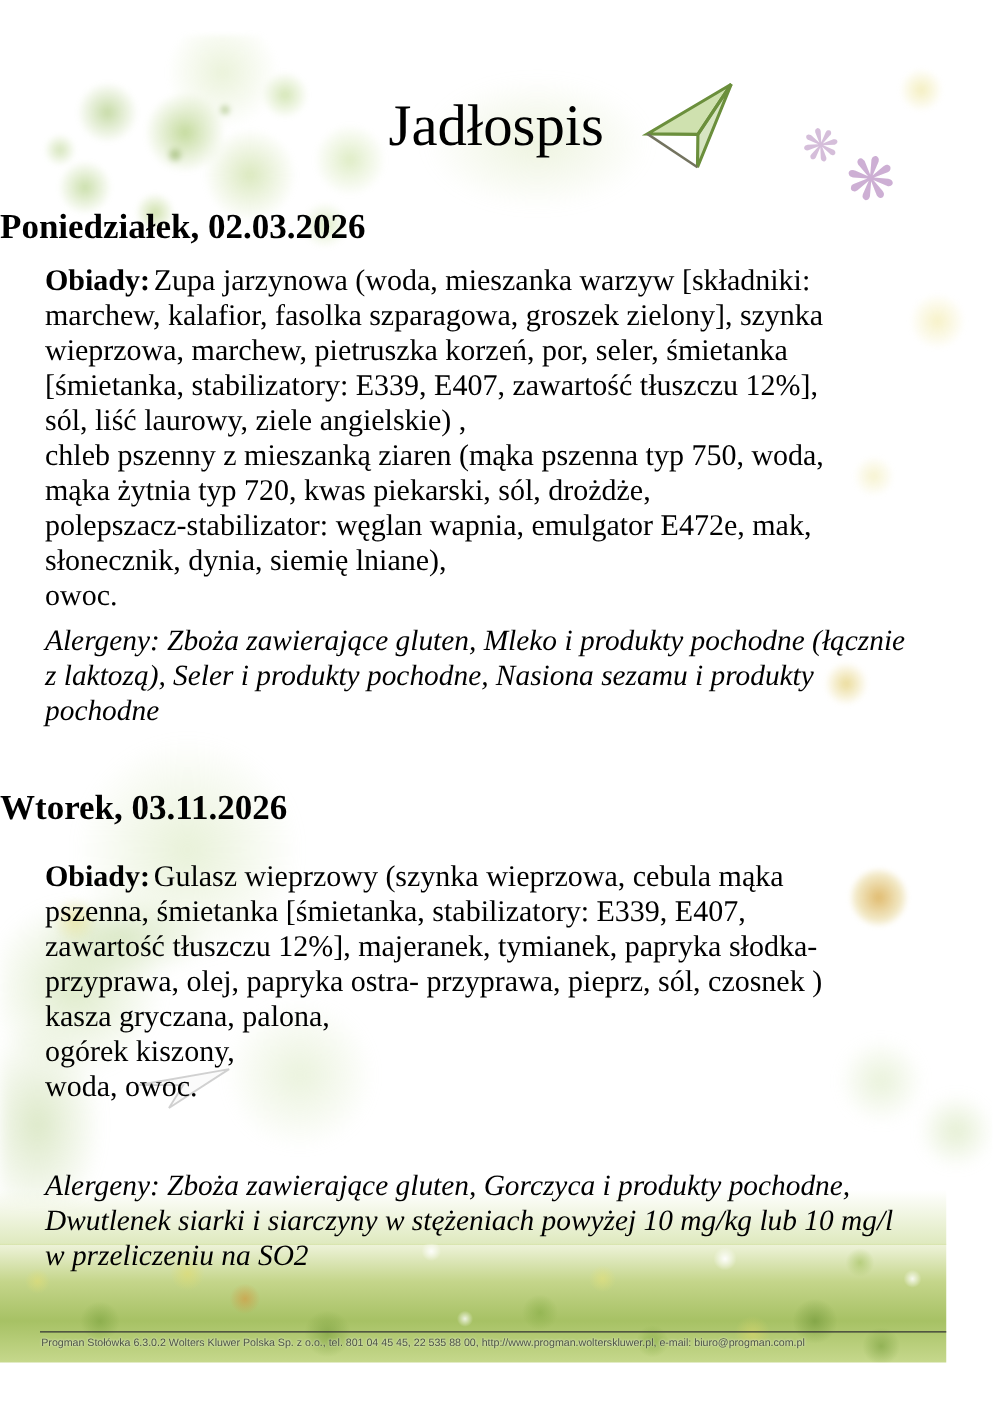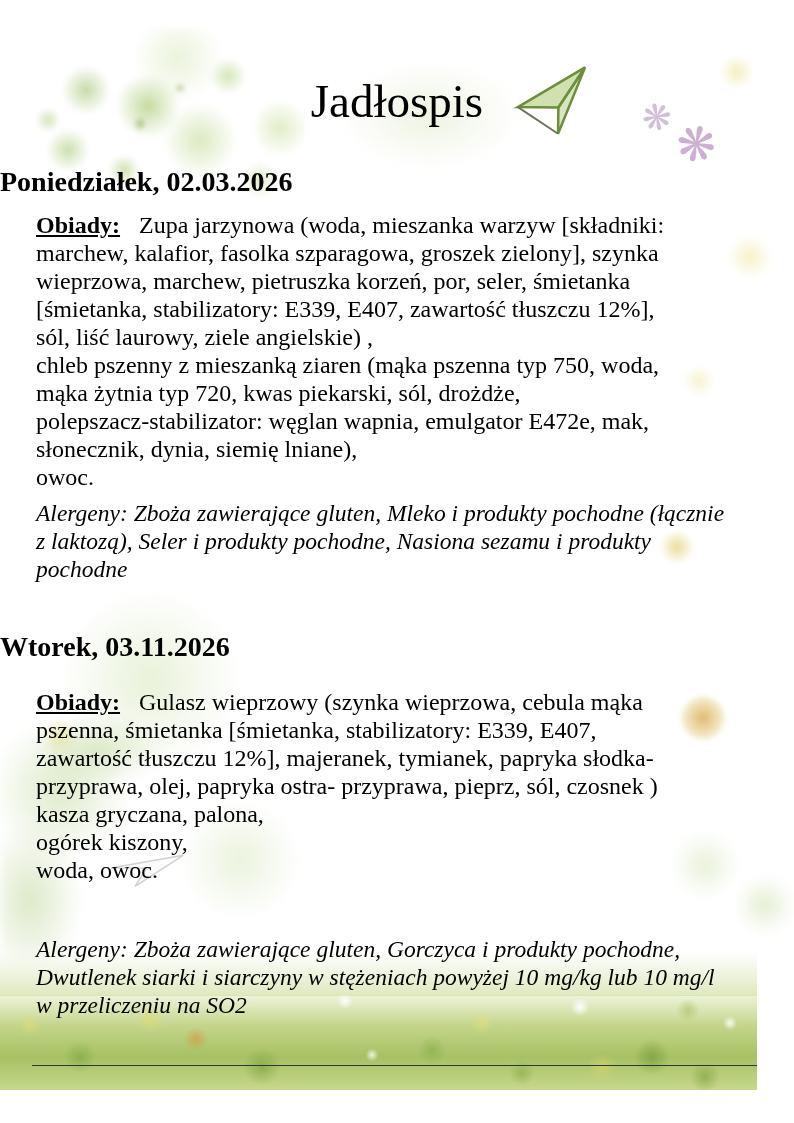--- a/index.html
+++ b/index.html
@@ -111,21 +111,21 @@
     text-align:left;font-size:28px;font-weight:bold;line-height:32px;
   }
   .d1h{top:143px;}
   .d2h{top:608px;}
   .meal{
     position:absolute;left:36px;width:748px;
     font-size:24px;line-height:28px;
   }
   .d1m{top:187px;}
   .d2m{top:664px;}
-  .meal-label{font-weight:bold;text-decoration:underline;margin-right:19px;}
+  .meal-label{font-weight:bold;margin-right:3px;}
   .meal-text{white-space:pre-line;}
   .allergens{
     position:absolute;left:36px;width:748px;
     font-size:23.5px;line-height:28px;font-style:italic;
     white-space:pre-line;
   }
   .d1a{top:475px;}
   .d2a{top:911px;}
   .footer-rule{
     position:absolute;z-index:3;left:32px;top:1065px;width:725px;height:1px;
@@ -199,15 +199,16 @@
 zawartość tłuszczu 12%], majeranek, tymianek, papryka słodka-
 przyprawa, olej, papryka ostra- przyprawa, pieprz, sól, czosnek )
 kasza gryczana, palona,
 ogórek kiszony,
 woda, owoc.</span></p>
     <p class="allergens d2a">Alergeny: Zboża zawierające gluten, Gorczyca i produkty pochodne,
 Dwutlenek siarki i siarczyny w stężeniach powyżej 10 mg/kg lub 10 mg/l
 w przeliczeniu na SO2</p>
 
     <div class="footer-rule"></div>
+    <div class="footer-text">Progman Stołówka 6.3.0.2 Wolters Kluwer Polska Sp. z o.o., tel. 801 04 45 45, 22 535 88 00, http://www.progman.wolterskluwer.pl, e-mail: biuro@progman.com.pl</div>
 
   </div>
 </div>
 
 </body></html>

